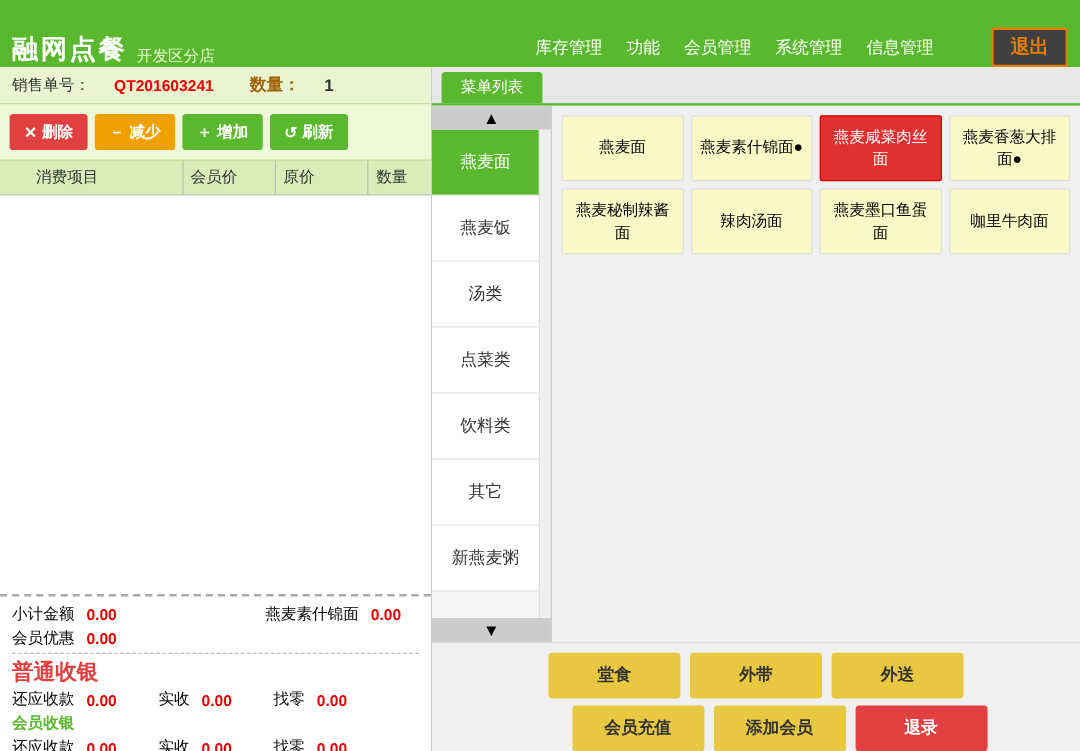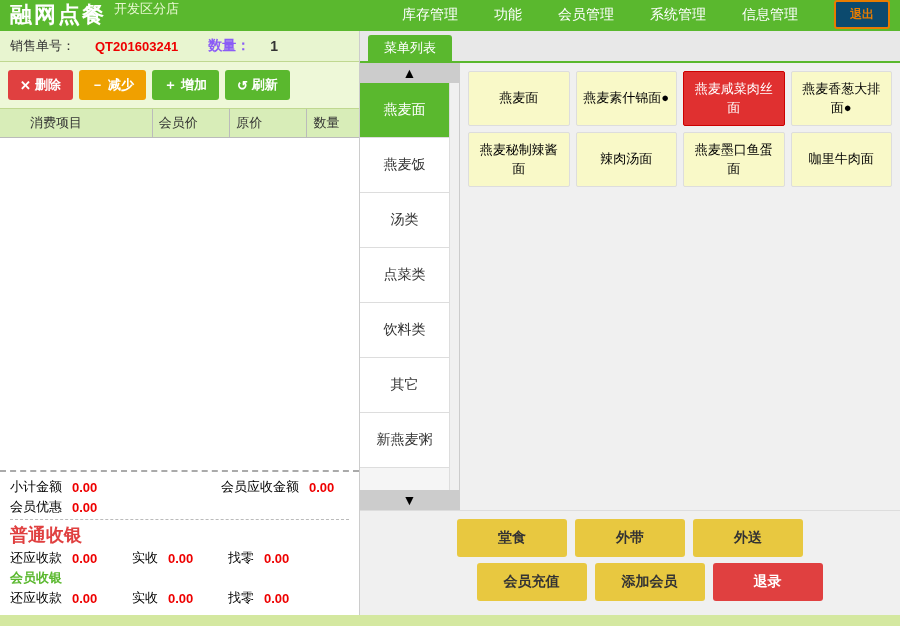--- a/index.html
+++ b/index.html
@@ -1,24 +1,24 @@
 <!DOCTYPE html>
 <html><head>
   <meta charset="utf-8">
   <style>
     * { box-sizing: border-box; margin: 0; padding: 0; }
     body { font-family: 'Microsoft YaHei', SimHei, sans-serif; background: #d4e8a0; width: 900px; height: 626px; overflow: hidden; font-size: 13px; }
 
     
-    .header { background: #5ab82e; height: 31px; display: flex; align-items: flex-start; padding: 0 10px; }
+    .header { background: #5ab82e; height: 56px; display: flex; align-items: flex-end; padding: 0 10px; }
     .logo { color: white; font-size: 22px; font-weight: bold; letter-spacing: 2px; }
     .branch { color: #e8f8d0; font-size: 13px; margin-left: 8px; }
-    .nav { margin-left: auto; display: flex; align-items: center; gap: 36px; }
+    .nav { margin-left: auto; display: flex; align-items: center; gap: 20px; }
     .nav-item { color: white; font-size: 14px; cursor: pointer; }
-    .logout-btn { background: #0c4a6e; color: #e87c00; border: 2px solid #e87c00; padding: 4px 14px; font-size: 12px; font-weight: bold; cursor: pointer; border-radius: 3px; }
+    .logout-btn { background: #404040; color: #e87c00; border: 2px solid #e87c00; padding: 4px 14px; font-size: 16px; font-weight: bold; cursor: pointer; border-radius: 3px; margin-left: 28px; }
 
     
     .main { display: flex; height: 584px; }
 
     
     .left-panel { width: 360px; background: #f5f5f5; border-right: 1px solid #ccc; display: flex; flex-direction: column; }
 
     .order-info { background: #e8f5d0; padding: 6px 10px; display: flex; align-items: center; gap: 20px; border-bottom: 1px solid #c0d890; }
 
     .btn-row { display: flex; gap: 6px; padding: 8px 8px; background: #eef8d8; border-bottom: 1px solid #c0d890; }
@@ -88,21 +88,21 @@
   </nav>
 </div>
 
 <div class="main">
 
   <div class="left-panel">
 
     <div class="order-info">
       <span style="color:#333;font-size:13px;">销售单号：</span>
       <span style="color:#e00;font-weight:bold;font-size:13px;">QT201603241</span>
-      <span style="font-size:14px;font-weight:bold;color:#8b5cf6;margin-left:10px;">数量：</span>
+      <span style="font-size:14px;font-weight:bold;color:#a16207;margin-left:10px;">数量：</span>
       <span style="font-size:14px;font-weight:bold;color:#333;">1</span>
     </div>
 
     <div class="btn-row">
       <button class="btn-action btn-delete">
         <span>✕</span>
         <span>删除</span>
       </button>
       <button class="btn-action btn-minus">
         <span>－</span>
@@ -125,21 +125,21 @@
       <div>数量</div>
     </div>
 
     <div class="table-body">
     </div>
 
     <div class="summary">
       <div class="summary-row">
         <span>小计金额</span>
         <span class="summary-value">0.00</span>
-        <span style="margin-left:auto;">会员应收金额</span>
+        <span style="margin-left:auto;">燕麦素什锦面</span>
         <span class="summary-value">0.00</span>
       </div>
       <div class="summary-row">
         <span>会员优惠</span>
         <span class="summary-value">0.00</span>
       </div>
       <hr class="summary-divider">
       <div class="summary-row">
         <span class="section-title">普通收银</span>
       </div>

